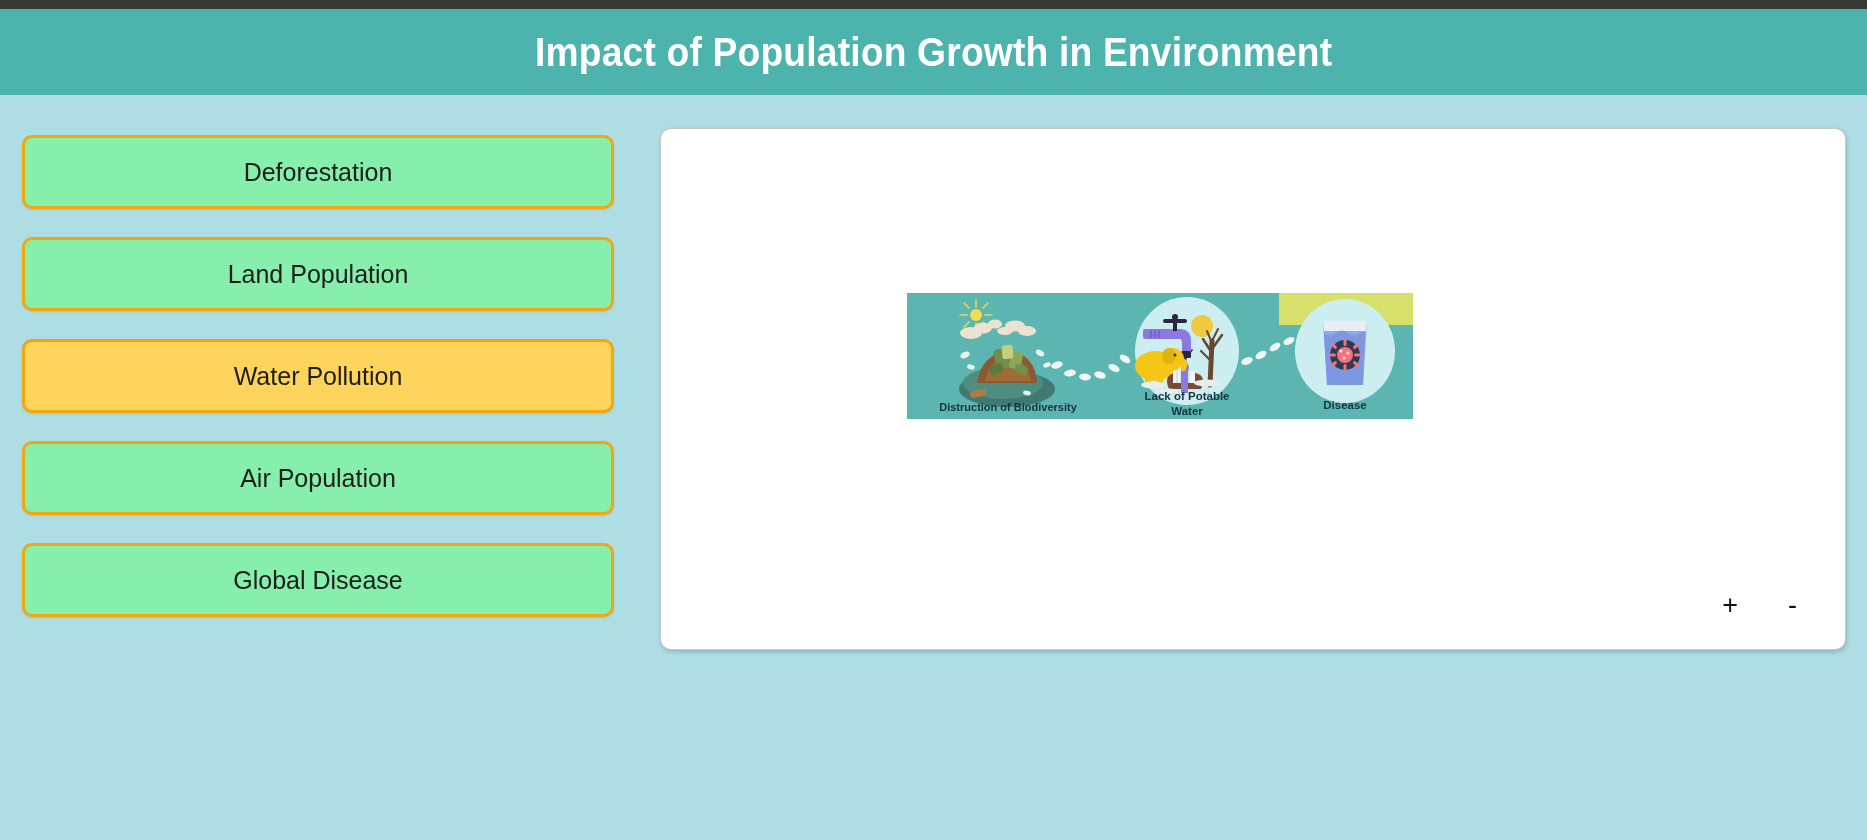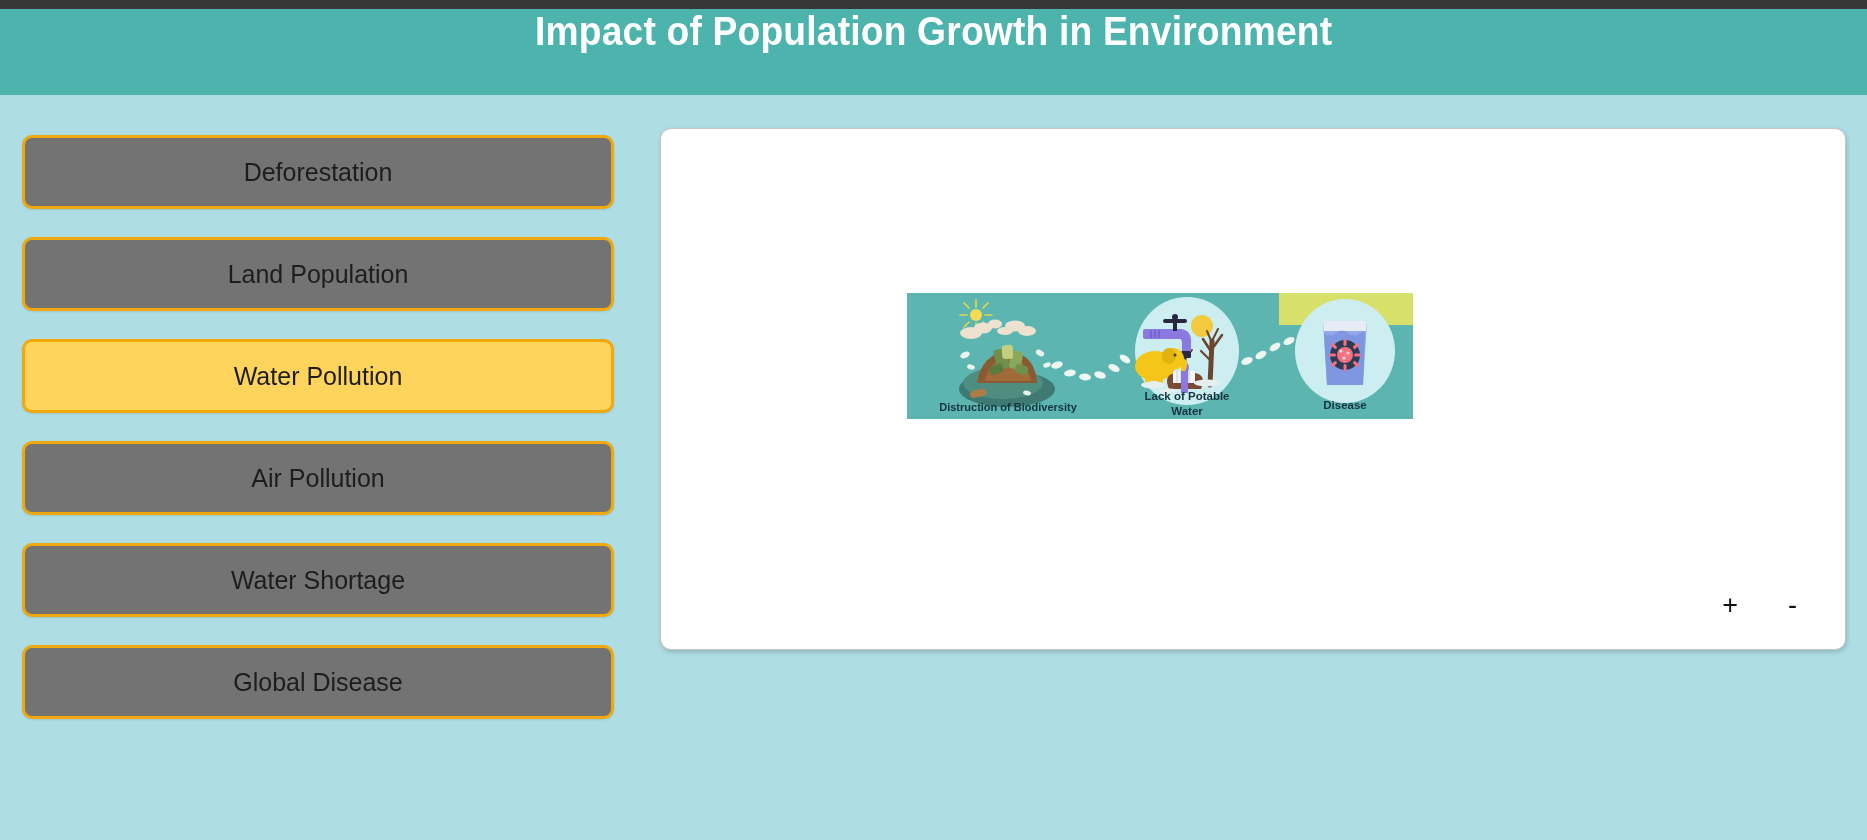--- a/index.html
+++ b/index.html
@@ -26,20 +26,21 @@
   }
 
   
   .header {
     position: absolute;
     top: 9px; left: 0;
     width: 1867px;
     height: 86px;
     background: #4cb3ad;
     display: flex;
+    align-items: center;
     justify-content: center;
   }
 
   .header-title {
     color: #ffffff;
     font-family: "Liberation Sans Narrow", "Liberation Sans", sans-serif;
     font-size: 40px;
     font-weight: bold;
     letter-spacing: 0.2px;
     text-align: center;
@@ -65,21 +66,21 @@
     display: flex;
     flex-direction: column;
     gap: 28px;
   }
 
   .topic-btn {
     width: 592px;
     height: 74px;
     border: 3px solid #f0a80c;
     border-radius: 10px;
-    background: #737373;
+    background: #86efac;
     color: #1d1d1d;
     font-family: "Liberation Sans", sans-serif;
     font-size: 25px;
     font-weight: normal;
     text-align: center;
     line-height: 68px;
     cursor: pointer;
     user-select: none;
     box-shadow: 0 1px 2px rgba(0,0,0,0.10);
   }
@@ -148,22 +149,21 @@
 <div class="header">
   <h1 class="header-title">Impact of Population Growth in Environment</h1>
 </div>
 
 <div class="page">
 
   <nav class="sidebar">
     <button class="topic-btn">Deforestation</button>
     <button class="topic-btn">Land Population</button>
     <button class="topic-btn active">Water Pollution</button>
-    <button class="topic-btn">Air Pollution</button>
-    <button class="topic-btn">Water Shortage</button>
+    <button class="topic-btn">Air Population</button>
     <button class="topic-btn">Global Disease</button>
   </nav>
 
   <section class="content-card">
 
     <div class="figure-wrap">
       <svg class="figure-svg" viewBox="0 0 506 126" xmlns="http://www.w3.org/2000/svg">
 
         <rect x="0" y="0" width="506" height="126" fill="#5cb5b0"></rect>
 

